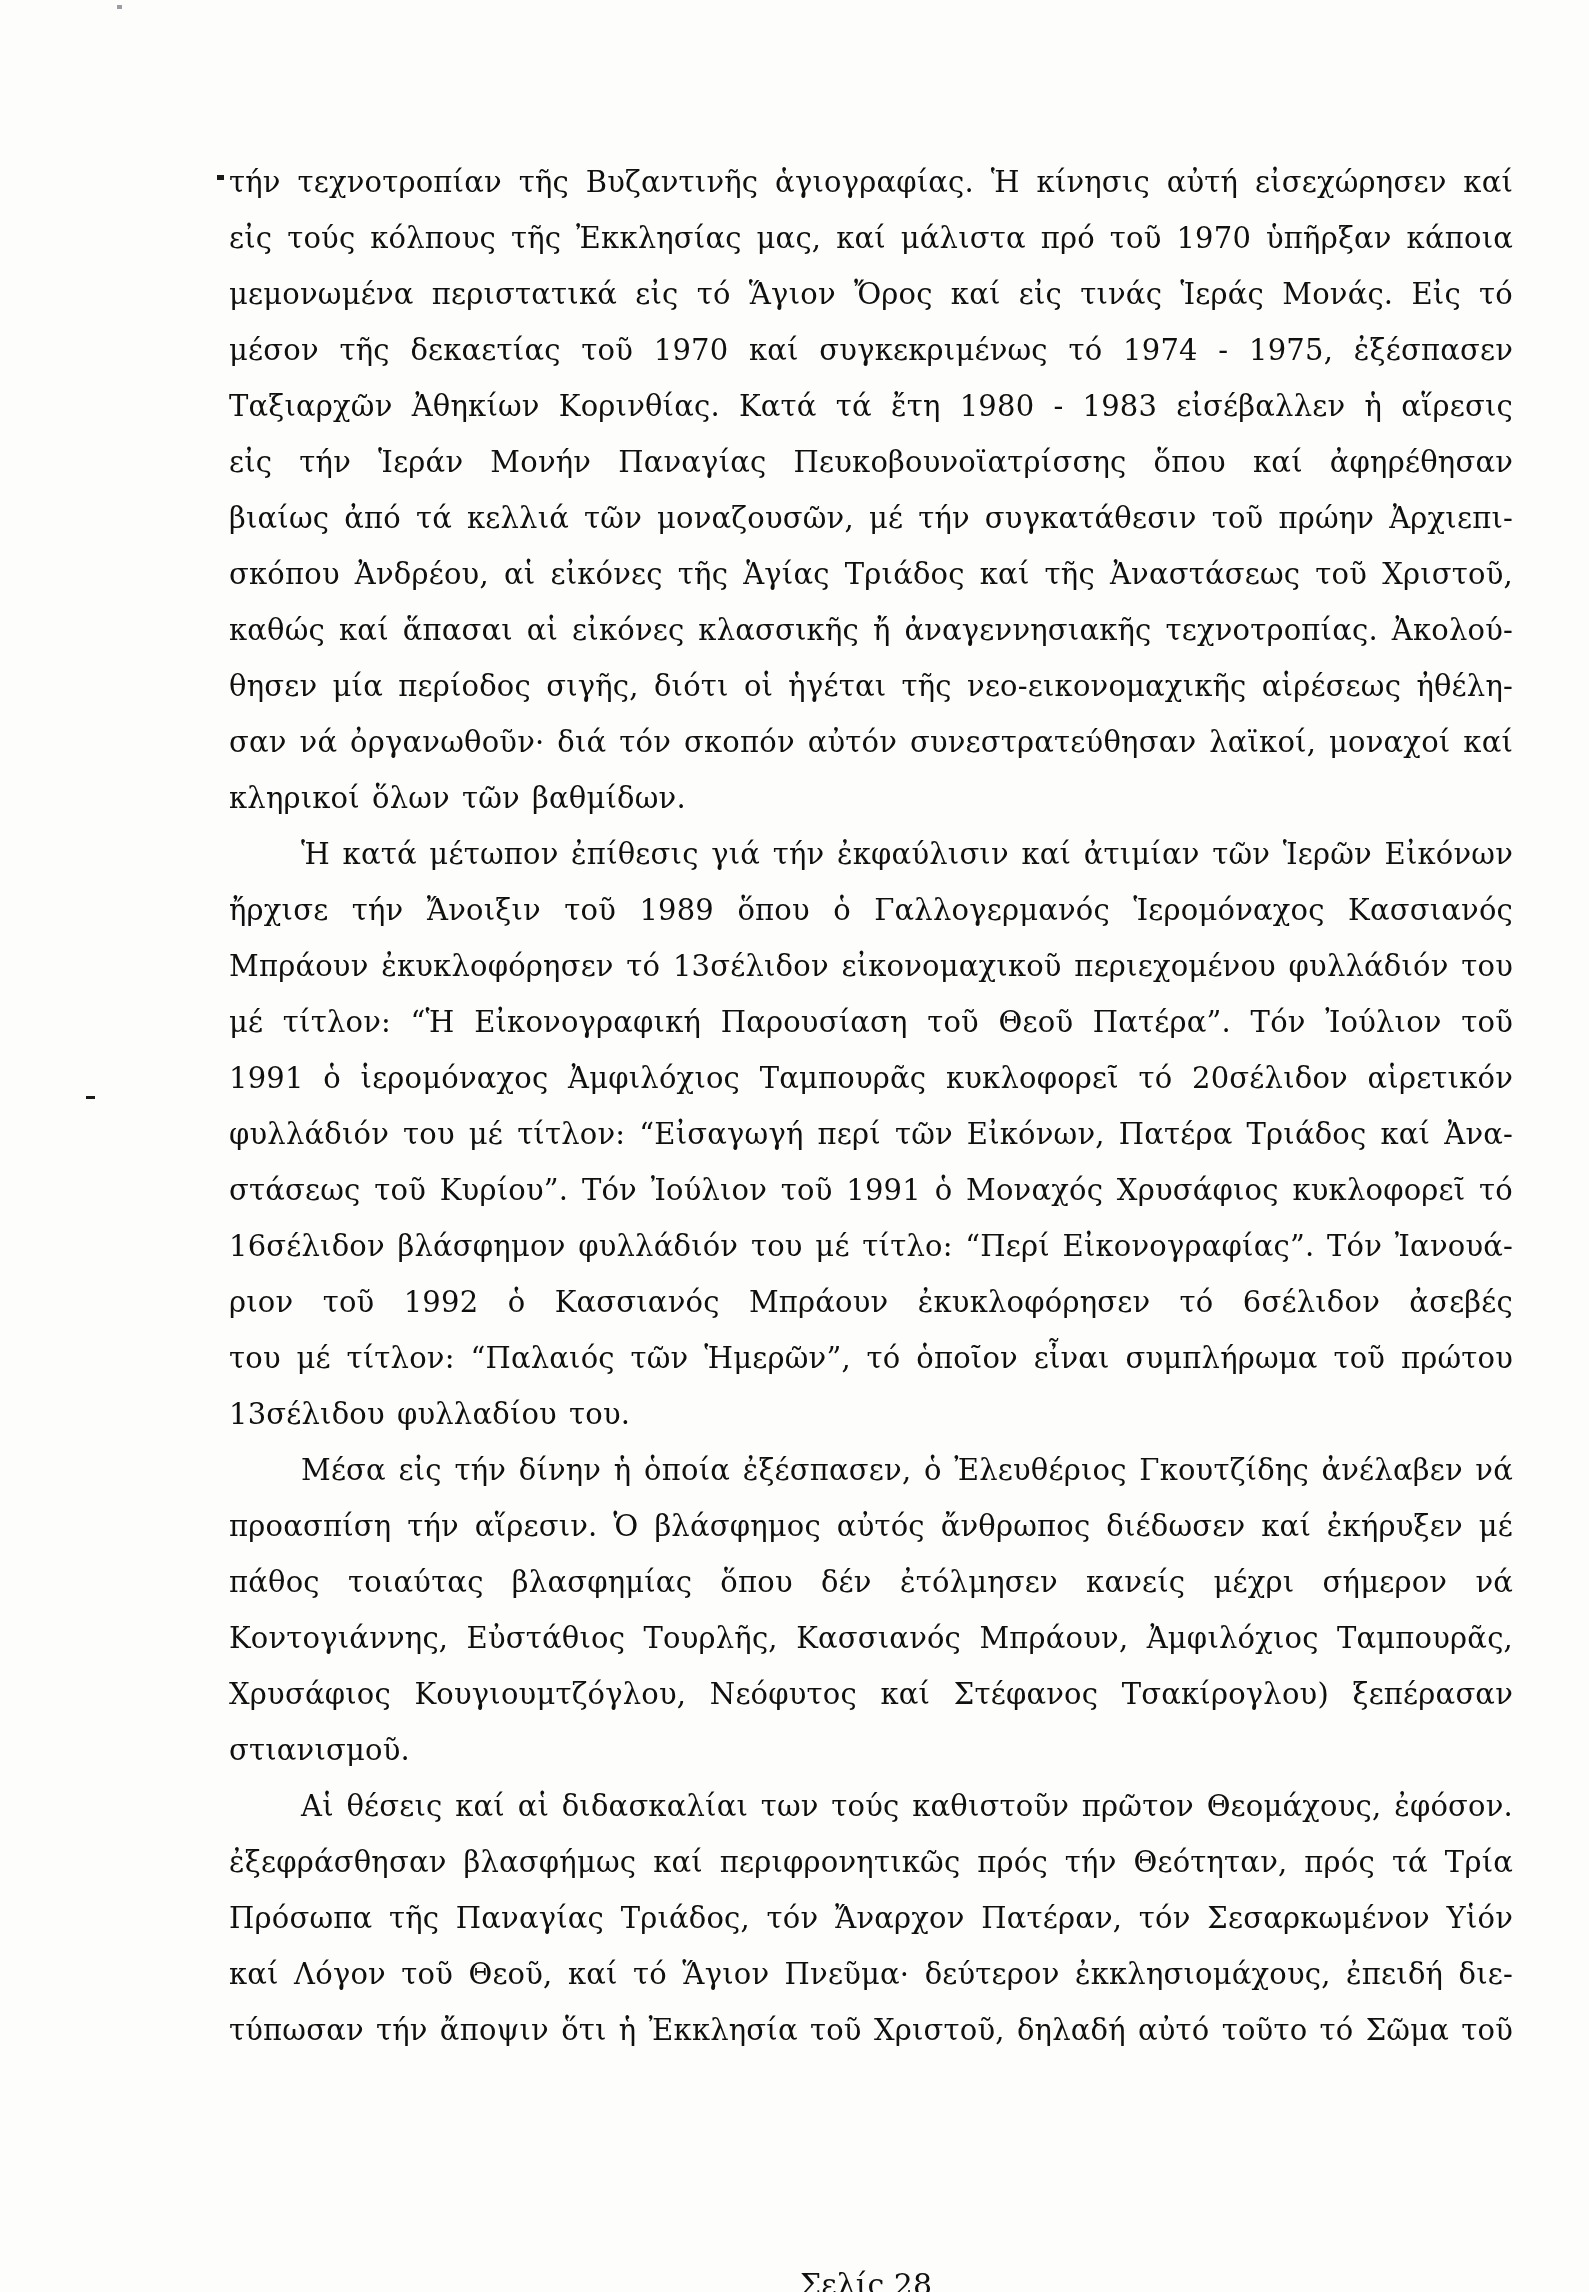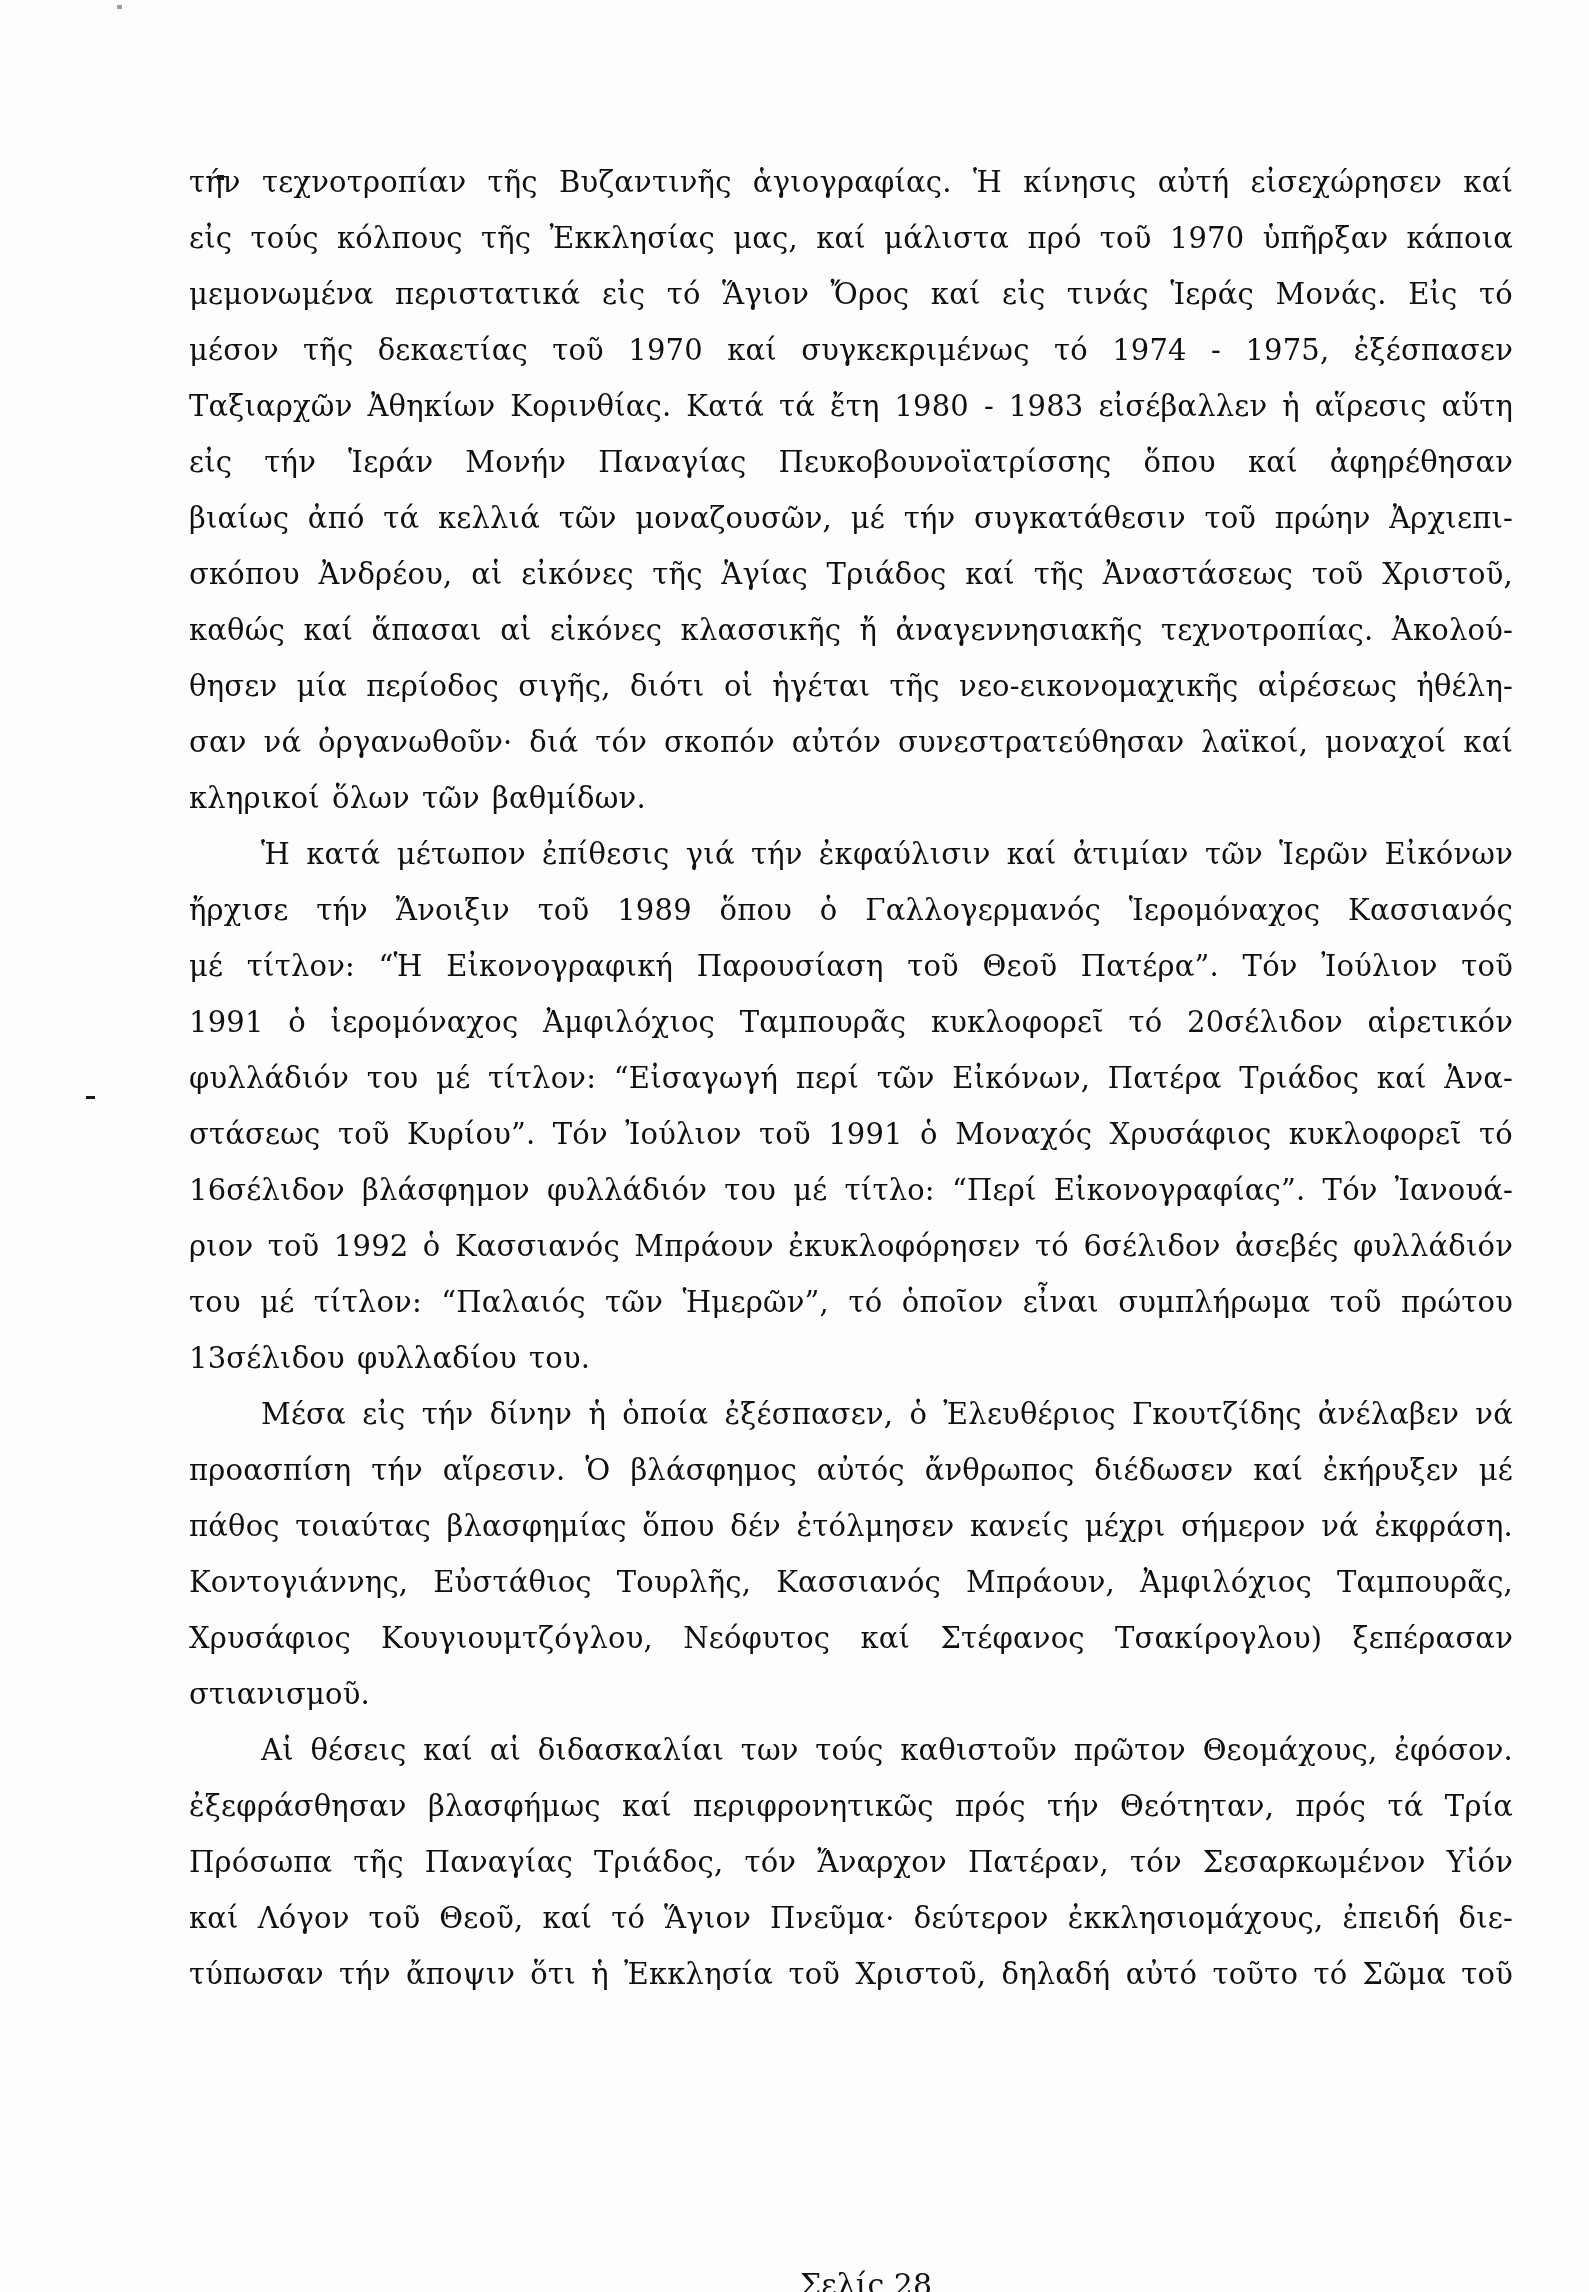--- a/index.html
+++ b/index.html
@@ -26,20 +26,21 @@
     font-size:29px;
     line-height:56px;
     letter-spacing:0.2px;
     word-spacing:2.7px;
   }
   .line{
     height:56px;
     overflow:hidden;
     white-space:normal;
     text-align:left;
+    margin-left:40px;
   }
   .line.justify{
     text-align:justify;
     text-align-last:justify;
   }
   .line.indent{
     text-indent:72px;
   }
   .bold{font-weight:normal;}
   .footer{
@@ -71,20 +72,21 @@
       <div class="line justify"><span>Ταξιαρχῶν Ἀθηκίων Κορινθίας. Κατά τά ἔτη 1980 - 1983 εἰσέβαλλεν ἡ αἵρεσις αὕτη</span></div>
       <div class="line justify"><span>εἰς τήν Ἱεράν Μονήν Παναγίας Πευκοβουνοϊατρίσσης ὅπου καί ἀφηρέθησαν</span></div>
       <div class="line justify"><span>βιαίως ἀπό τά κελλιά τῶν μοναζουσῶν, μέ τήν συγκατάθεσιν τοῦ πρώην Ἀρχιεπι-</span></div>
       <div class="line justify"><span>σκόπου Ἀνδρέου, αἱ εἰκόνες τῆς Ἁγίας Τριάδος καί τῆς Ἀναστάσεως τοῦ Χριστοῦ,</span></div>
       <div class="line justify"><span>καθώς καί ἅπασαι αἱ εἰκόνες κλασσικῆς ἤ ἀναγεννησιακῆς τεχνοτροπίας. Ἀκολού-</span></div>
       <div class="line justify"><span>θησεν μία περίοδος σιγῆς, διότι οἱ ἡγέται τῆς νεο-εικονομαχικῆς αἱρέσεως ἠθέλη-</span></div>
       <div class="line justify"><span>σαν νά ὀργανωθοῦν· διά τόν σκοπόν αὐτόν συνεστρατεύθησαν λαϊκοί, μοναχοί καί</span></div>
       <div class="line"><span>κληρικοί ὅλων τῶν βαθμίδων.</span></div>
       <div class="line justify indent"><span>Ἡ κατά μέτωπον ἐπίθεσις γιά τήν ἐκφαύλισιν καί ἀτιμίαν τῶν Ἱερῶν Εἰκόνων</span></div>
       <div class="line justify"><span>ἤρχισε τήν Ἄνοιξιν τοῦ 1989 ὅπου ὁ Γαλλογερμανός Ἱερομόναχος Κασσιανός</span></div>
+      <div class="line justify"><span>Μπράουν ἐκυκλοφόρησεν τό 13σέλιδον εἰκονομαχικοῦ περιεχομένου φυλλάδιόν του</span></div>
       <div class="line justify"><span>μέ τίτλον: “Ἡ Εἰκονογραφική Παρουσίαση τοῦ Θεοῦ Πατέρα”. Τόν Ἰούλιον τοῦ</span></div>
       <div class="line justify"><span>1991 ὁ ἱερομόναχος Ἀμφιλόχιος Ταμπουρᾶς κυκλοφορεῖ τό 20σέλιδον αἱρετικόν</span></div>
       <div class="line justify"><span>φυλλάδιόν του μέ τίτλον: “Εἰσαγωγή περί τῶν Εἰκόνων, Πατέρα Τριάδος καί Ἀνα-</span></div>
       <div class="line justify"><span>στάσεως τοῦ Κυρίου”. Τόν Ἰούλιον τοῦ 1991 ὁ Μοναχός Χρυσάφιος κυκλοφορεῖ τό</span></div>
       <div class="line justify"><span>16σέλιδον βλάσφημον φυλλάδιόν του μέ τίτλο: “Περί Εἰκονογραφίας”. Τόν Ἰανουά-</span></div>
       <div class="line justify"><span>ριον τοῦ 1992 ὁ Κασσιανός Μπράουν ἐκυκλοφόρησεν τό 6σέλιδον ἀσεβές φυλλάδιόν</span></div>
       <div class="line justify"><span>του μέ τίτλον: “Παλαιός τῶν Ἡμερῶν”, τό ὁποῖον εἶναι συμπλήρωμα τοῦ πρώτου</span></div>
       <div class="line"><span>13σέλιδου φυλλαδίου του.</span></div>
       <div class="line justify indent"><span>Μέσα εἰς τήν δίνην ἡ ὁποία ἐξέσπασεν, ὁ Ἐλευθέριος Γκουτζίδης ἀνέλαβεν νά</span></div>
       <div class="line justify"><span>προασπίση τήν αἵρεσιν. Ὁ βλάσφημος αὐτός ἄνθρωπος διέδωσεν καί ἐκήρυξεν μέ</span></div>

